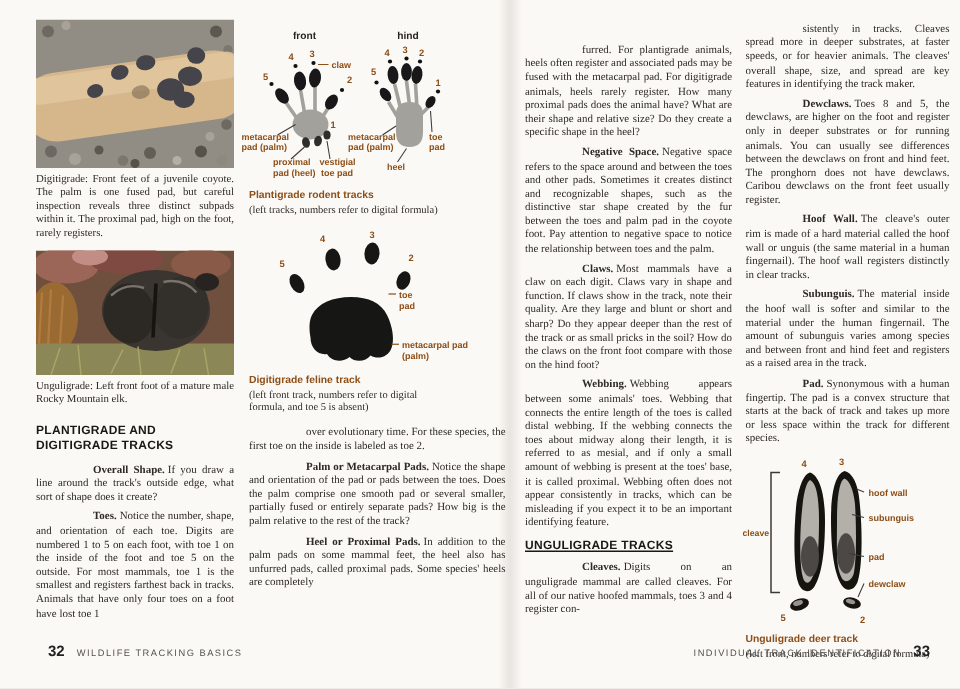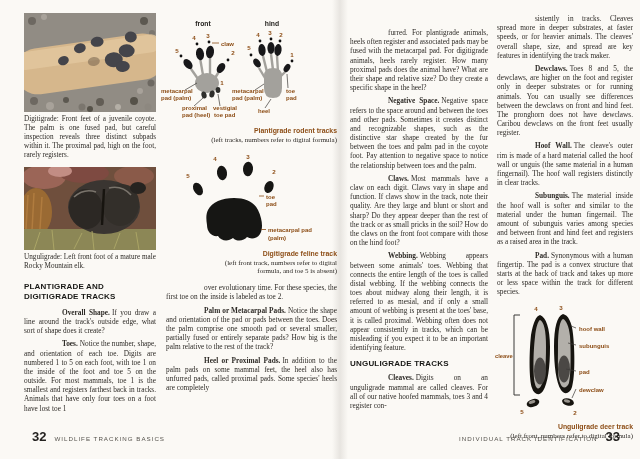--- a/index.html
+++ b/index.html
@@ -24,36 +24,36 @@
 
   .photo { display:block; }
   .photo-caption { font-size:7.2px; line-height:1.25; text-align:justify; margin:3px 0 0 0; }
 
   .sec-heading {
     font-family:"Liberation Sans", sans-serif; font-weight:bold; font-size:8px;
     letter-spacing:0.2px; line-height:1.3; margin:11px 0 5px 0; color:#181815; width:122px;
   }
   .sec-heading2 {
     font-family:"Liberation Sans", sans-serif; font-weight:bold; font-size:8px;
-    letter-spacing:0.2px; margin:7px 0 5px 0; color:#181815;
+    letter-spacing:0.2px; margin:7px 0 5px 0; color:#181815;text-decoration:underline;
   }
 
   .dia { display:block; margin-left:-6px; }
-  .diagram-caption { text-align:right; margin:2px 0 7px 0; }
+  .diagram-caption { text-align:left; margin:2px 0 7px 0; }
   .diagram-caption .cap-bold {
     display:block; font-family:"Liberation Sans", sans-serif; font-weight:bold;
     font-size:6.9px; color:#8d4e17; line-height:1.3;
   }
   .diagram-caption .cap-plain { display:block; font-size:7px; line-height:1.25; color:#2d2a26; }
 
   .footer {
     position:absolute; top:429px; font-family:"Liberation Sans", sans-serif;
     font-size:6.2px; letter-spacing:1px; color:#55524c; white-space:nowrap;
   }
-  .pageno { font-weight:bold; font-size:13px; letter-spacing:0; color:#242220; }
+  .pageno { font-weight:bold; font-size:10px; letter-spacing:0; color:#242220; }
   .footer .sp { display:inline-block; width:8px; }
 
   svg text { font-family:"Liberation Sans", sans-serif; }
   .dlabel { fill:#8d4e17; font-size:6px; font-weight:bold; }
   .dnum   { fill:#8d4e17; font-size:6.2px; font-weight:bold; }
   .dhead  { fill:#262420; font-size:6.8px; font-weight:bold; }
   .leader { stroke:#3c3a36; stroke-width:0.7; fill:none; }
   .stem   { stroke:#a3a19c; stroke-width:2.4; }
   .dash   { stroke:#8d4e17; stroke-width:0.8; }
 </style>

